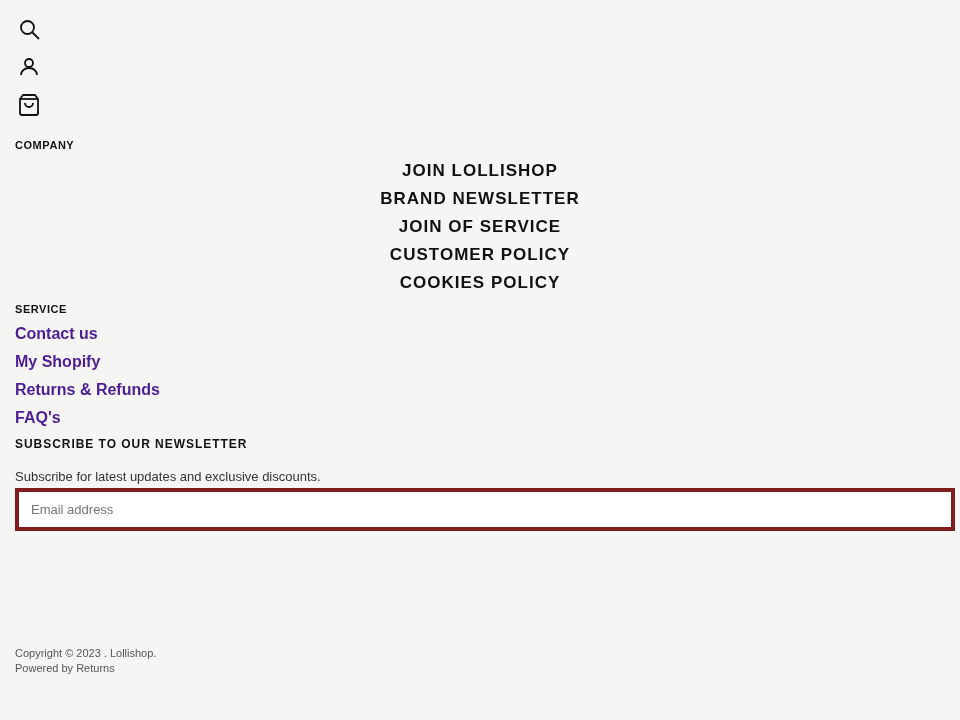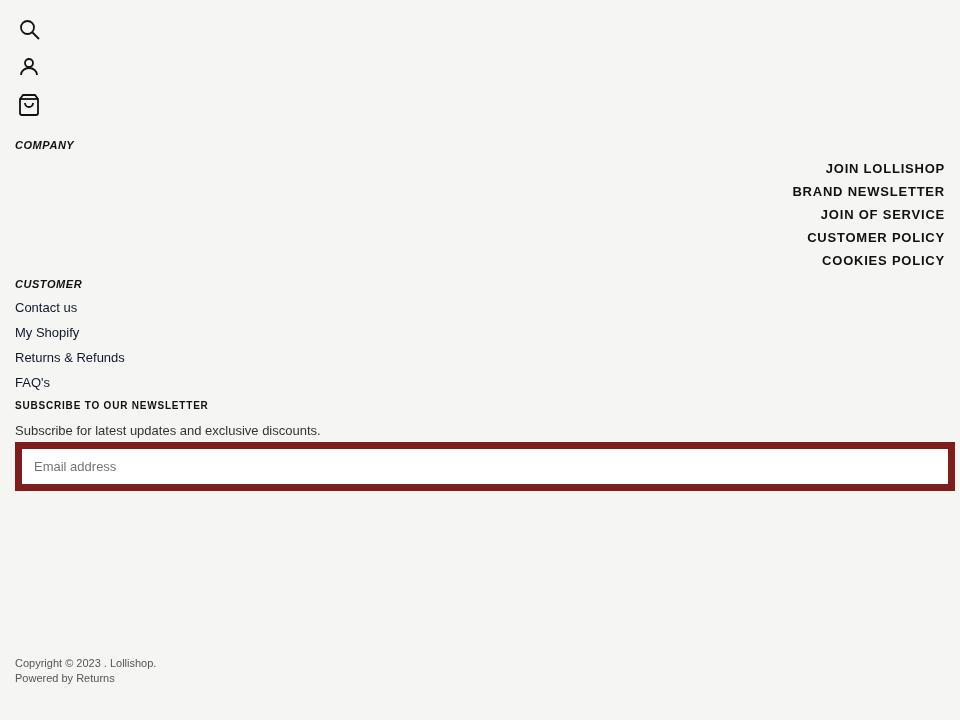--- a/index.html
+++ b/index.html
@@ -48,80 +48,79 @@
       stroke-width: 1.8;
     }
 
     .section-label {
       font-size: 11px;
       font-weight: 700;
       letter-spacing: 0.05em;
       color: #111;
       margin-top: 10px;
       margin-bottom: 10px;
-      font-style: italic;
     }
 
     .nav-link {
       display: block;
-      font-size: 13px;
+      font-size: 17px;
       font-weight: 600;
       letter-spacing: 0.06em;
       color: #111;
       text-decoration: none;
       margin-bottom: 8px;
       cursor: pointer;
       background: none;
       border: none;
       padding: 0;
-      text-align: right;
+      text-align: center;
     }
 
     .customer-link {
-      font-size: 13px;
-      font-weight: 400;
+      font-size: 16px;
+      font-weight: 700;
       letter-spacing: 0;
-      color: #0f172a;
+      color: #4c1d95;
       text-decoration: none;
       display: block;
       margin-bottom: 10px;
       cursor: pointer;
     }
 
     .newsletter-section {
       margin-top: 10px;
     }
 
     .newsletter-label {
-      font-size: 10px;
+      font-size: 12px;
       font-weight: 700;
       letter-spacing: 0.08em;
       color: #111;
-      margin-bottom: 12px;
+      margin-bottom: 18px;
     }
 
     .newsletter-desc {
       font-size: 13px;
       color: #333;
       margin-bottom: 4px;
     }
 
     .email-input {
       width: 940px;
       padding: 10px 12px;
-      border: 7px solid #7f1d1d;
+      border: 4px solid #7f1d1d;
       background: #fff;
       font-size: 13px;
       color: #999;
       outline: none;
     }
 
     .footer-copyright {
       position: absolute;
-      bottom: 36px;
+      bottom: 46px;
       left: 15px;
     }
 
     .copyright-text {
       font-size: 11px;
       color: #555;
       margin-bottom: 3px;
     }
 
     .powered-text {
@@ -159,21 +158,21 @@
   <div>
     <div class="section-label">COMPANY</div>
     <a class="nav-link">JOIN LOLLISHOP</a>
     <a class="nav-link">BRAND NEWSLETTER</a>
     <a class="nav-link">JOIN OF SERVICE</a>
     <a class="nav-link">CUSTOMER POLICY</a>
     <a class="nav-link">COOKIES POLICY</a>
   </div>
 
   <div>
-    <div class="section-label">CUSTOMER</div>
+    <div class="section-label">SERVICE</div>
     <a class="customer-link">Contact us</a>
     <a class="customer-link">My Shopify</a>
     <a class="customer-link">Returns &amp; Refunds</a>
     <a class="customer-link">FAQ's</a>
   </div>
 
   <div class="newsletter-section">
     <div class="newsletter-label">SUBSCRIBE TO OUR NEWSLETTER</div>
     <div class="newsletter-desc">Subscribe for latest updates and exclusive discounts.</div>
     <input type="email" class="email-input" placeholder="Email address" style="">

